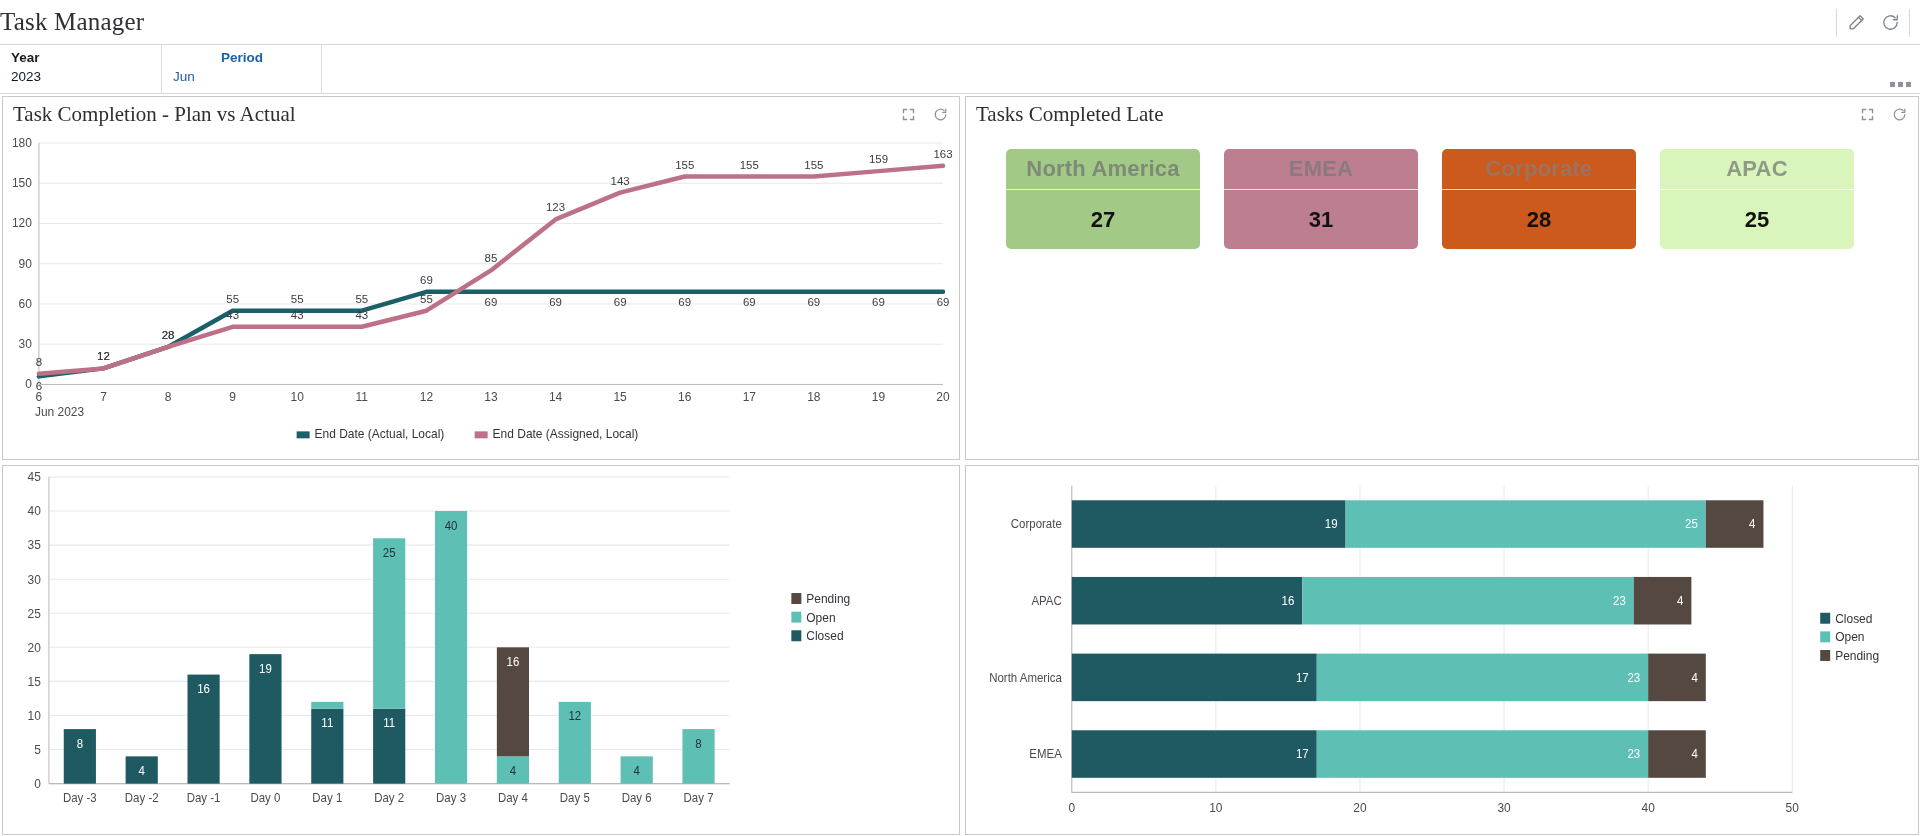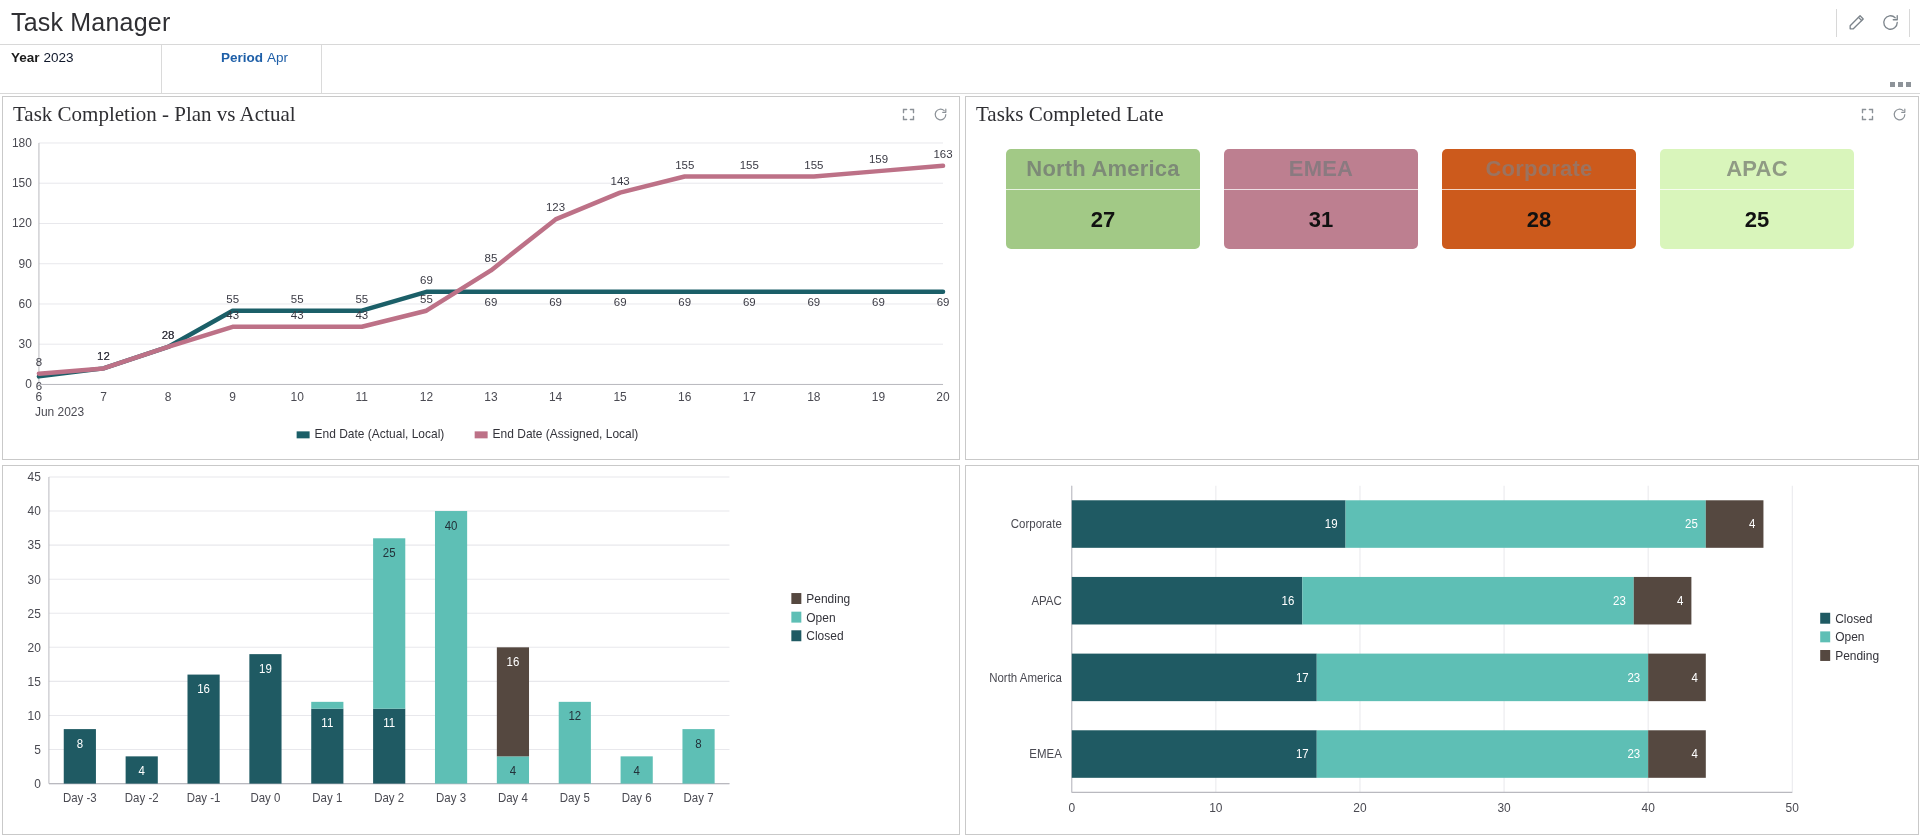--- a/index.html
+++ b/index.html
@@ -13,22 +13,22 @@
 
   
   .topbar {
     height: 45px; flex: 0 0 45px;
     display: flex; align-items: center;
     border-bottom: 1px solid #d8d8d8;
     background: #fff;
     position: relative;
   }
   .app-title {
-    font-family: Liberation Sans, sans-serif;
-    font-size: 25px; color: #2f2f33; padding-left: 11px; letter-spacing:.2px;
+    font-family: Liberation Serif, serif;
+    font-size: 25px; color: #2f2f33; padding-left: 0; letter-spacing:.2px;
   }
   .topbar-actions {
     position: absolute; right: 8px; top: 0; height: 45px;
     display: flex; align-items: center;
   }
   .tb-sep { width:1px; height:28px; background:#d8d8d8; margin:0 2px; }
   .icon-btn {
     width: 34px; height: 34px; display: flex; align-items: center; justify-content: center;
     color: #7d858c; cursor: pointer; background: none; border: none;
   }
@@ -37,21 +37,21 @@
   
   .filterbar {
     height: 49px; flex: 0 0 49px;
     display: flex; align-items: stretch;
     border-bottom: 1px solid #d8d8d8;
     position: relative; background: #fff;
   }
   .filter-cell {
     width: 162px; padding: 5px 0 0 11px;
     border-right: 1px solid #dadada;
-    display: flex; flex-direction: row; justify-content: flex-start; gap: 4px;
+    display: flex; flex-direction: column; justify-content: flex-start; gap: 4px;
     cursor: pointer;
   }
   .filter-cell.wide { width: 160px; }
   .f-label { font-size: 13.5px; font-weight: bold; color: #1b1b1b; }
   .f-label.blue { color: #1e5fa8; padding-left: 48px; }
   .f-value { font-size: 13.5px; color: #0f172a; }
   .f-value.blue { color: #1e5fa8; }
   .filter-rest { flex: 1 1 auto; }
   .ellipsis-menu {
     position: absolute; right: 9px; bottom: 6px;
@@ -139,21 +139,21 @@
     </div>
   </div>
 
   <div class="filterbar">
     <div class="filter-cell">
       <span class="f-label">Year</span>
       <span class="f-value">2023</span>
     </div>
     <div class="filter-cell wide">
       <span class="f-label blue">Period</span>
-      <span class="f-value blue">Apr</span>
+      <span class="f-value blue">Jun</span>
     </div>
     <div class="filter-rest"></div>
     <div class="ellipsis-menu">
         <i></i>
         <i></i>
         <i></i>
       </div>
   </div>
 
   <div class="grid">

